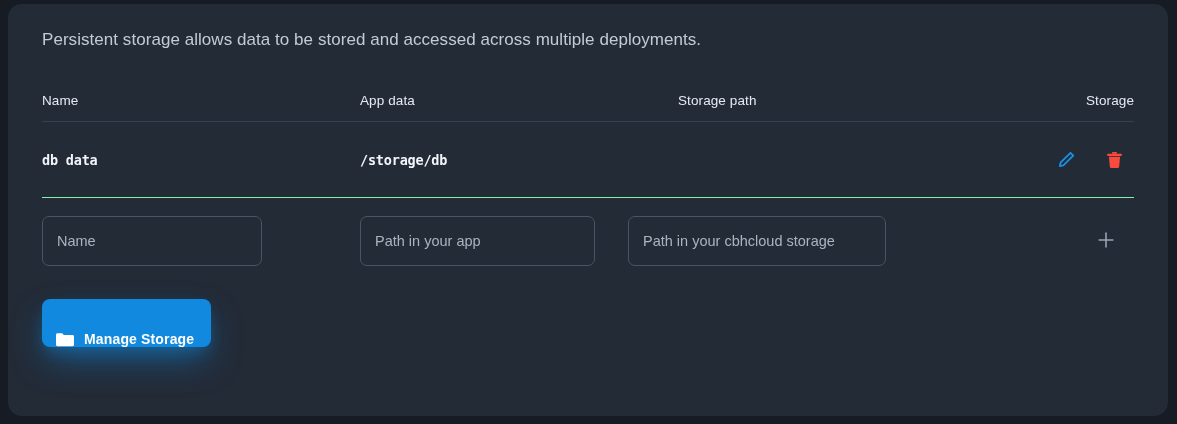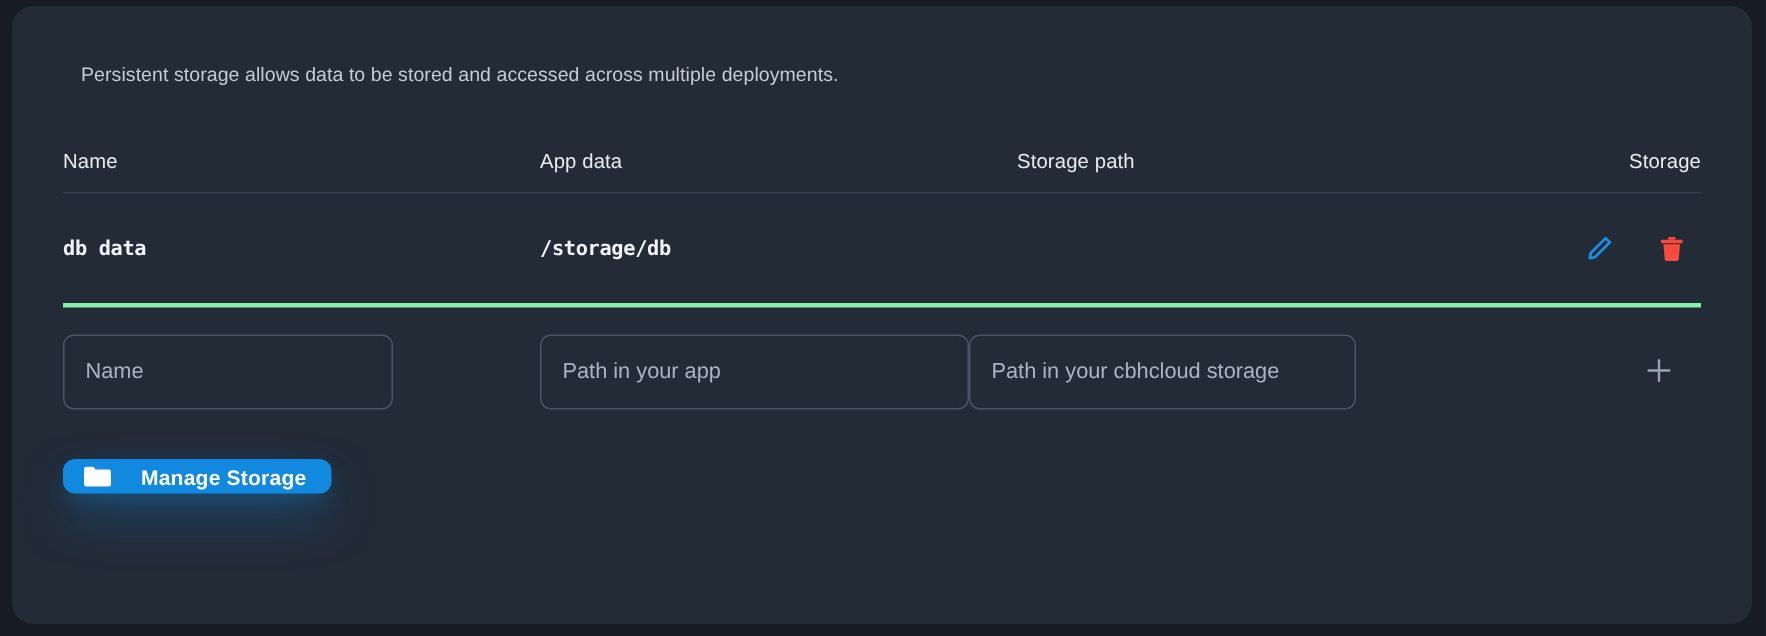--- a/index.html
+++ b/index.html
@@ -38,23 +38,23 @@
     color: #ffffff;
     font-size: 17px;
     font-weight: bold;
     letter-spacing: 0.1px;
     margin: 0 0 7px 0;
     padding-left: 8px;
   }
 
   .section-desc {
     color: #c3cbd6;
-    font-size: 13px;
+    font-size: 17px;
     font-weight: normal;
-    margin: 12px;
+    margin: 0;
     padding-left: 8px;
     letter-spacing: 0.05px;
   }
 
   
   .table {
     margin-top: 30px;
     padding: 0 8px;
   }
 
@@ -75,21 +75,21 @@
   }
   .head-cell {
     color: #e6ebf1;
     font-size: 13.5px;
     font-weight: normal;
     letter-spacing: 0.1px;
   }
 
   .data-row {
     height: 76px;
-    border-bottom: 3px solid #86efac;
+    border-bottom: 1px solid #86efac;
   }
   .data-cell {
     color: #f2f5f8;
     font-family: "DejaVu Sans Mono", "Liberation Mono", monospace;
     font-size: 13.5px;
     font-weight: bold;
     letter-spacing: -0.2px;
   }
 
   .actions {
@@ -126,21 +126,21 @@
     border: 1px solid #4a5563;
     border-radius: 7px;
     color: #f0f3f7;
     font-family: "Liberation Sans", sans-serif;
     font-size: 14.5px;
     padding: 0 14px;
     outline: none;
   }
   .field::placeholder { color: #aab4c0; opacity: 1; }
   .field-name  { width: 220px; margin-right: 98px; }
-  .field-app   { width: 286px; }
+  .field-app   { width: 235px; margin-right: 33px; }
   .field-store { width: 258px; }
 
   .add-btn {
     margin-left: auto;
     margin-right: 15px;
     background: none;
     border: none;
     padding: 0;
     cursor: pointer;
     width: 26px;
@@ -151,23 +151,23 @@
   }
 
   
   .btn-wrap {
     padding: 0 8px;
     margin-top: 33px;
   }
   .btn-primary {
     position: relative;
     display: inline-flex;
-    align-items: center;
-    gap: 20px;
-    height: 23px;
+    align-items: flex-end;
+    gap: 10px;
+    height: 48px;
     padding: 0 17px 0 14px;
     background: #1189df;
     border: none;
     border-radius: 8px;
     color: #ffffff;
     font-family: "Liberation Sans", sans-serif;
     font-size: 14px;
     font-weight: bold;
     letter-spacing: 0.15px;
     cursor: pointer;

